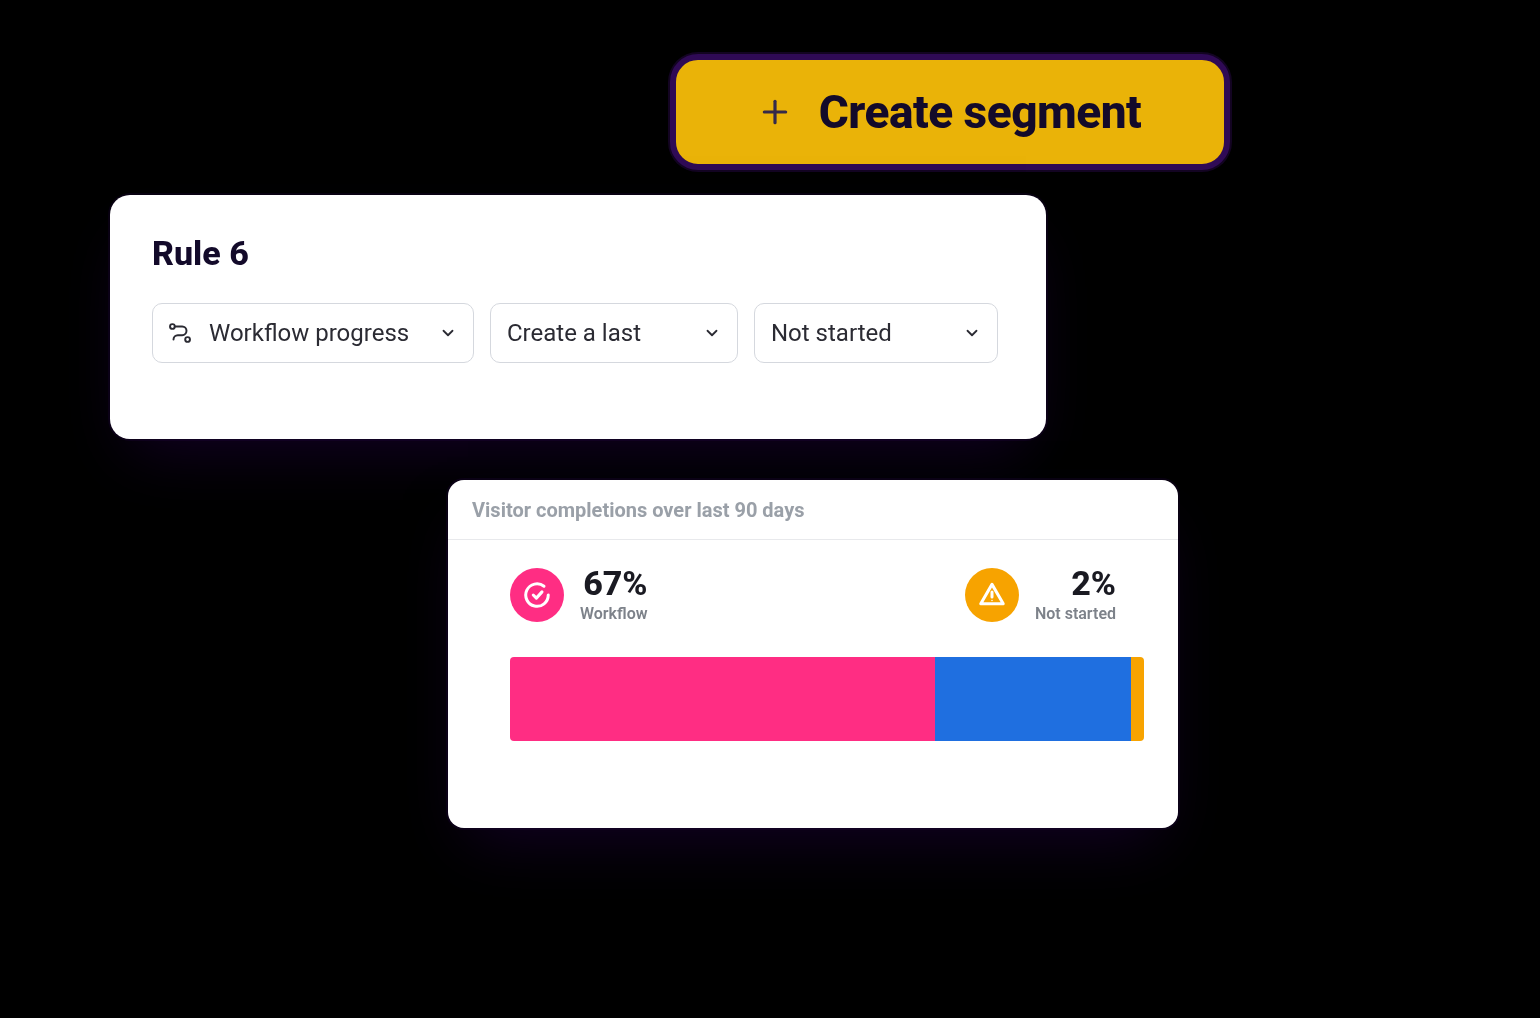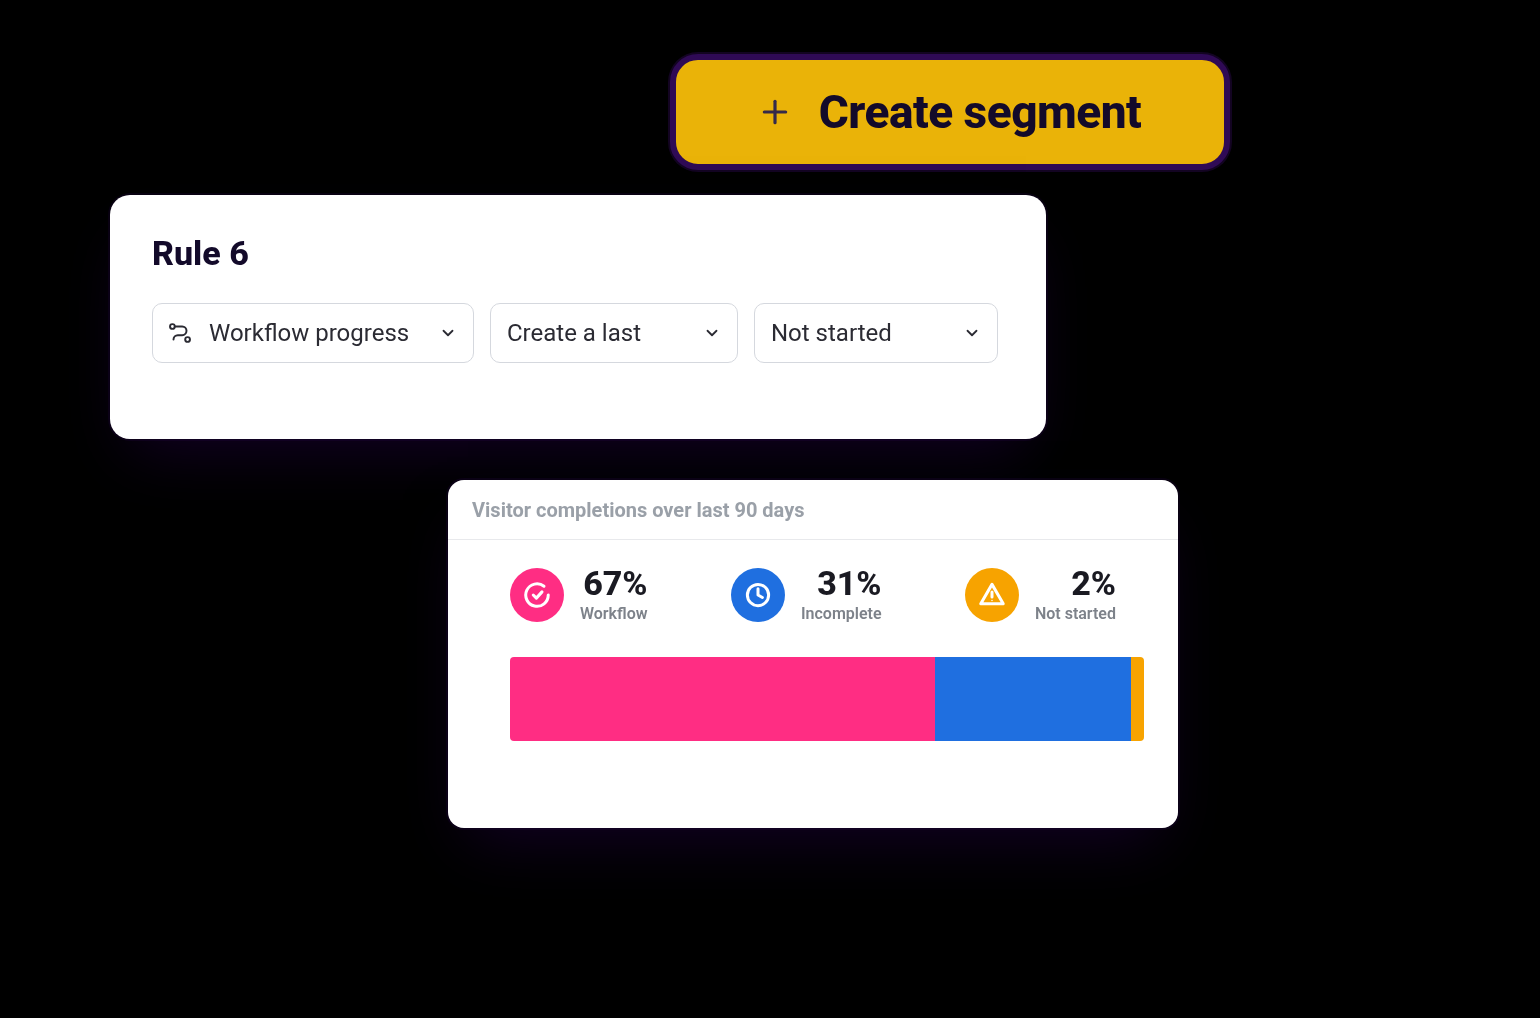--- a/index.html
+++ b/index.html
@@ -226,32 +226,20 @@
             <path d="M21 12 a9 9 0 1 1 -3.4 -7"></path>
             <polyline points="9 12 11.5 14.5 16 9.5"></polyline>
           </svg>
         </div>
         <div class="stat-text">
           <div class="val">67%</div>
           <div class="lbl">Workflow</div>
         </div>
       </div>
 
-      <div class="stat">
-        <div class="stat-icon ic-incomplete">
-          <svg width="30" height="30" viewBox="0 0 24 24" fill="none" stroke="#ffffff" stroke-width="2.4" stroke-linecap="round" stroke-linejoin="round">
-            <circle cx="12" cy="12" r="8.5"></circle>
-            <polyline points="12 7 12 12 15.5 14"></polyline>
-          </svg>
-        </div>
-        <div class="stat-text">
-          <div class="val">31%</div>
-          <div class="lbl">Incomplete</div>
-        </div>
-      </div>
 
       <div class="stat">
         <div class="stat-icon ic-notstarted">
           <svg width="30" height="30" viewBox="0 0 24 24" fill="none" stroke="#ffffff" stroke-width="2.4" stroke-linecap="round" stroke-linejoin="round">
             <path d="M12 3.5 L21 19 H3 Z"></path>
             <line x1="12" y1="9.5" x2="12" y2="13.5"></line>
             <circle cx="12" cy="16.3" r="0.6" fill="#ffffff" stroke="none"></circle>
           </svg>
         </div>
         <div class="stat-text">

